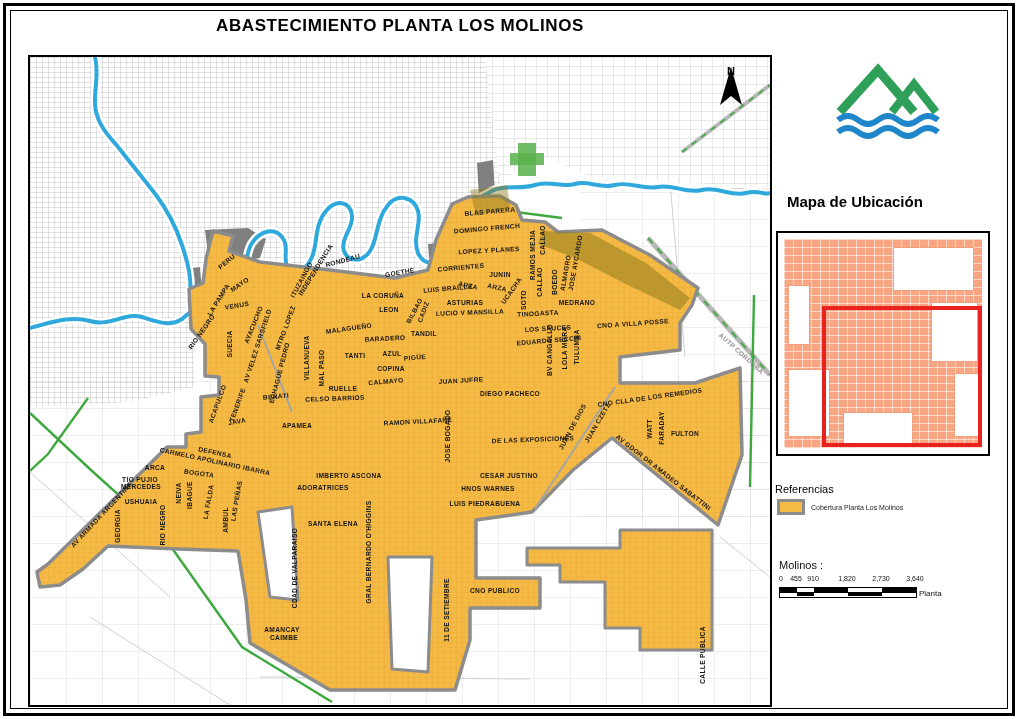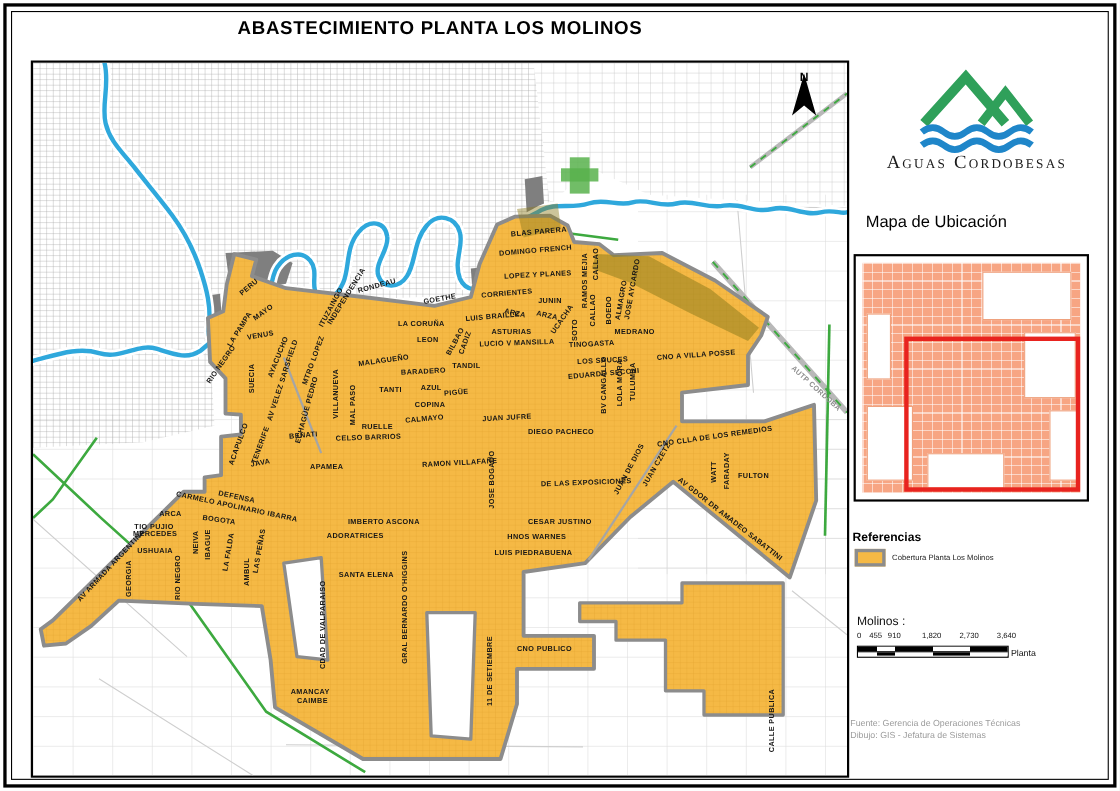--- a/index.html
+++ b/index.html
@@ -16,31 +16,31 @@
   .labels-layer{position:absolute;left:0;top:0;width:740px;height:648px;pointer-events:none;}
   .mlabel{position:absolute;font-weight:bold;font-size:6.6px;line-height:1;
       letter-spacing:.35px;color:#161616;white-space:nowrap;transform-origin:center;}
   .north{position:absolute;left:678px;top:8px;width:46px;text-align:center;}
   .north .n-letter{font-size:11px;font-weight:bold;color:#000;}
   
   .logo{position:absolute;left:800px;top:62px;width:180px;height:78px;}
   .brand{position:absolute;left:780px;top:138px;width:216px;text-align:center;
       font-family:"Liberation Serif",serif;font-variant:small-caps;
       font-size:17px;letter-spacing:2px;color:#1a1a1a;}
-  .loc-heading{position:absolute;left:787px;top:193px;font-size:15px;font-weight:normal;color:#000;text-align:right;}
+  .loc-heading{position:absolute;left:787px;top:193px;font-size:15px;font-weight:bold;color:#000;text-align:right;}
   .locator{position:absolute;left:776px;top:231px;width:214px;height:225px;
       border:2px solid #000;box-sizing:border-box;background:#fff;}
   .loc-fill{position:absolute;inset:6px;background:
       repeating-linear-gradient(0deg, rgba(255,255,255,.55) 0 1px, transparent 1px 8px),
       repeating-linear-gradient(90deg, rgba(255,255,255,.55) 0 1px, transparent 1px 9px),
       #F7A583;}
   .loc-patch{position:absolute;background:#fff;border:1px solid #efa17d;}
   .loc-red{position:absolute;left:21%;top:33%;width:76%;height:64%;
       border:4px solid #E8231F;box-sizing:border-box;}
-  .ref-heading{position:absolute;left:775px;top:483px;font-size:11px;font-weight:bold;color:#000;}
+  .ref-heading{position:absolute;left:775px;top:483px;font-size:11px;font-weight:normal;color:#000;}
   .legend-row{position:absolute;left:777px;top:499px;display:flex;align-items:center;}
   .legend-swatch{width:22px;height:10px;background:#F5B945;border:3px solid #8C8C8C;}
   .legend-label{margin-left:6px;font-size:7px;color:#222;}
   .escala{position:absolute;left:779px;top:559px;font-size:11px;color:#111;}
   .sb-ticks{position:absolute;left:779px;top:575px;width:160px;height:9px;}
   .stick{position:absolute;top:0;font-size:7px;color:#111;transform:translateX(-50%);white-space:nowrap;}
   .scalebar{position:absolute;left:779px;top:587px;width:136px;height:9px;border:1px solid #000;}
   .sb-top{height:4px;background:linear-gradient(90deg,#000 0 17px,#fff 17px 34px,#000 34px 68px,#fff 68px 102px,#000 102px 136px);}
   .sb-bot{height:4px;border-top:1px solid #000;box-sizing:border-box;
       background:linear-gradient(90deg,#fff 0 17px,#000 17px 34px,#fff 34px 68px,#000 68px 102px,#fff 102px 136px);}
@@ -252,21 +252,20 @@
   </div>
 
   <div class="logo">
     <svg width="180" height="78" viewBox="0 0 180 78">
       <path d="M40,50 L78,8 L114,50" fill="none" stroke="#2FA05A" stroke-width="9" stroke-linejoin="miter"></path>
       <path d="M92,50 L114,22 L136,50" fill="none" stroke="#2FA05A" stroke-width="8"></path>
       <path d="M38,58 q10,-8 20,0 t20,0 t20,0 t20,0 t20,0" fill="none" stroke="#1F86C9" stroke-width="6"></path>
       <path d="M38,70 q10,-8 20,0 t20,0 t20,0 t20,0 t20,0" fill="none" stroke="#1F86C9" stroke-width="6"></path>
     </svg>
   </div>
-  <div class="brand">Aguas Cordobesas</div>
 
   <div class="loc-heading">Mapa de Ubicación</div>
 
   <div class="locator">
     <div class="loc-fill">
       <div class="loc-patch" style="left:55%;top:4%;width:40%;height:20%;"></div>
       <div class="loc-patch" style="left:74%;top:30%;width:23%;height:28%;"></div>
       <div class="loc-patch" style="left:2%;top:62%;width:20%;height:32%;"></div>
       <div class="loc-patch" style="left:30%;top:83%;width:34%;height:14%;"></div>
       <div class="loc-patch" style="left:2%;top:22%;width:10%;height:28%;"></div>
@@ -289,17 +288,13 @@
       <span class="stick" style="left: 68px;">1,820</span>
       <span class="stick" style="left: 102px;">2,730</span>
       <span class="stick" style="left: 136px;">3,640</span>
     </div>
   <div class="scalebar">
     <div class="sb-top"></div>
     <div class="sb-bot"></div>
   </div>
   <div class="metros">Planta</div>
 
-  <div class="fuente">
-    <div>Fuente: Gerencia de Operaciones Técnicas</div>
-    <div>Dibujo: GIS - Jefatura de Sistemas</div>
-  </div>
 </div>
 
 </body></html>

